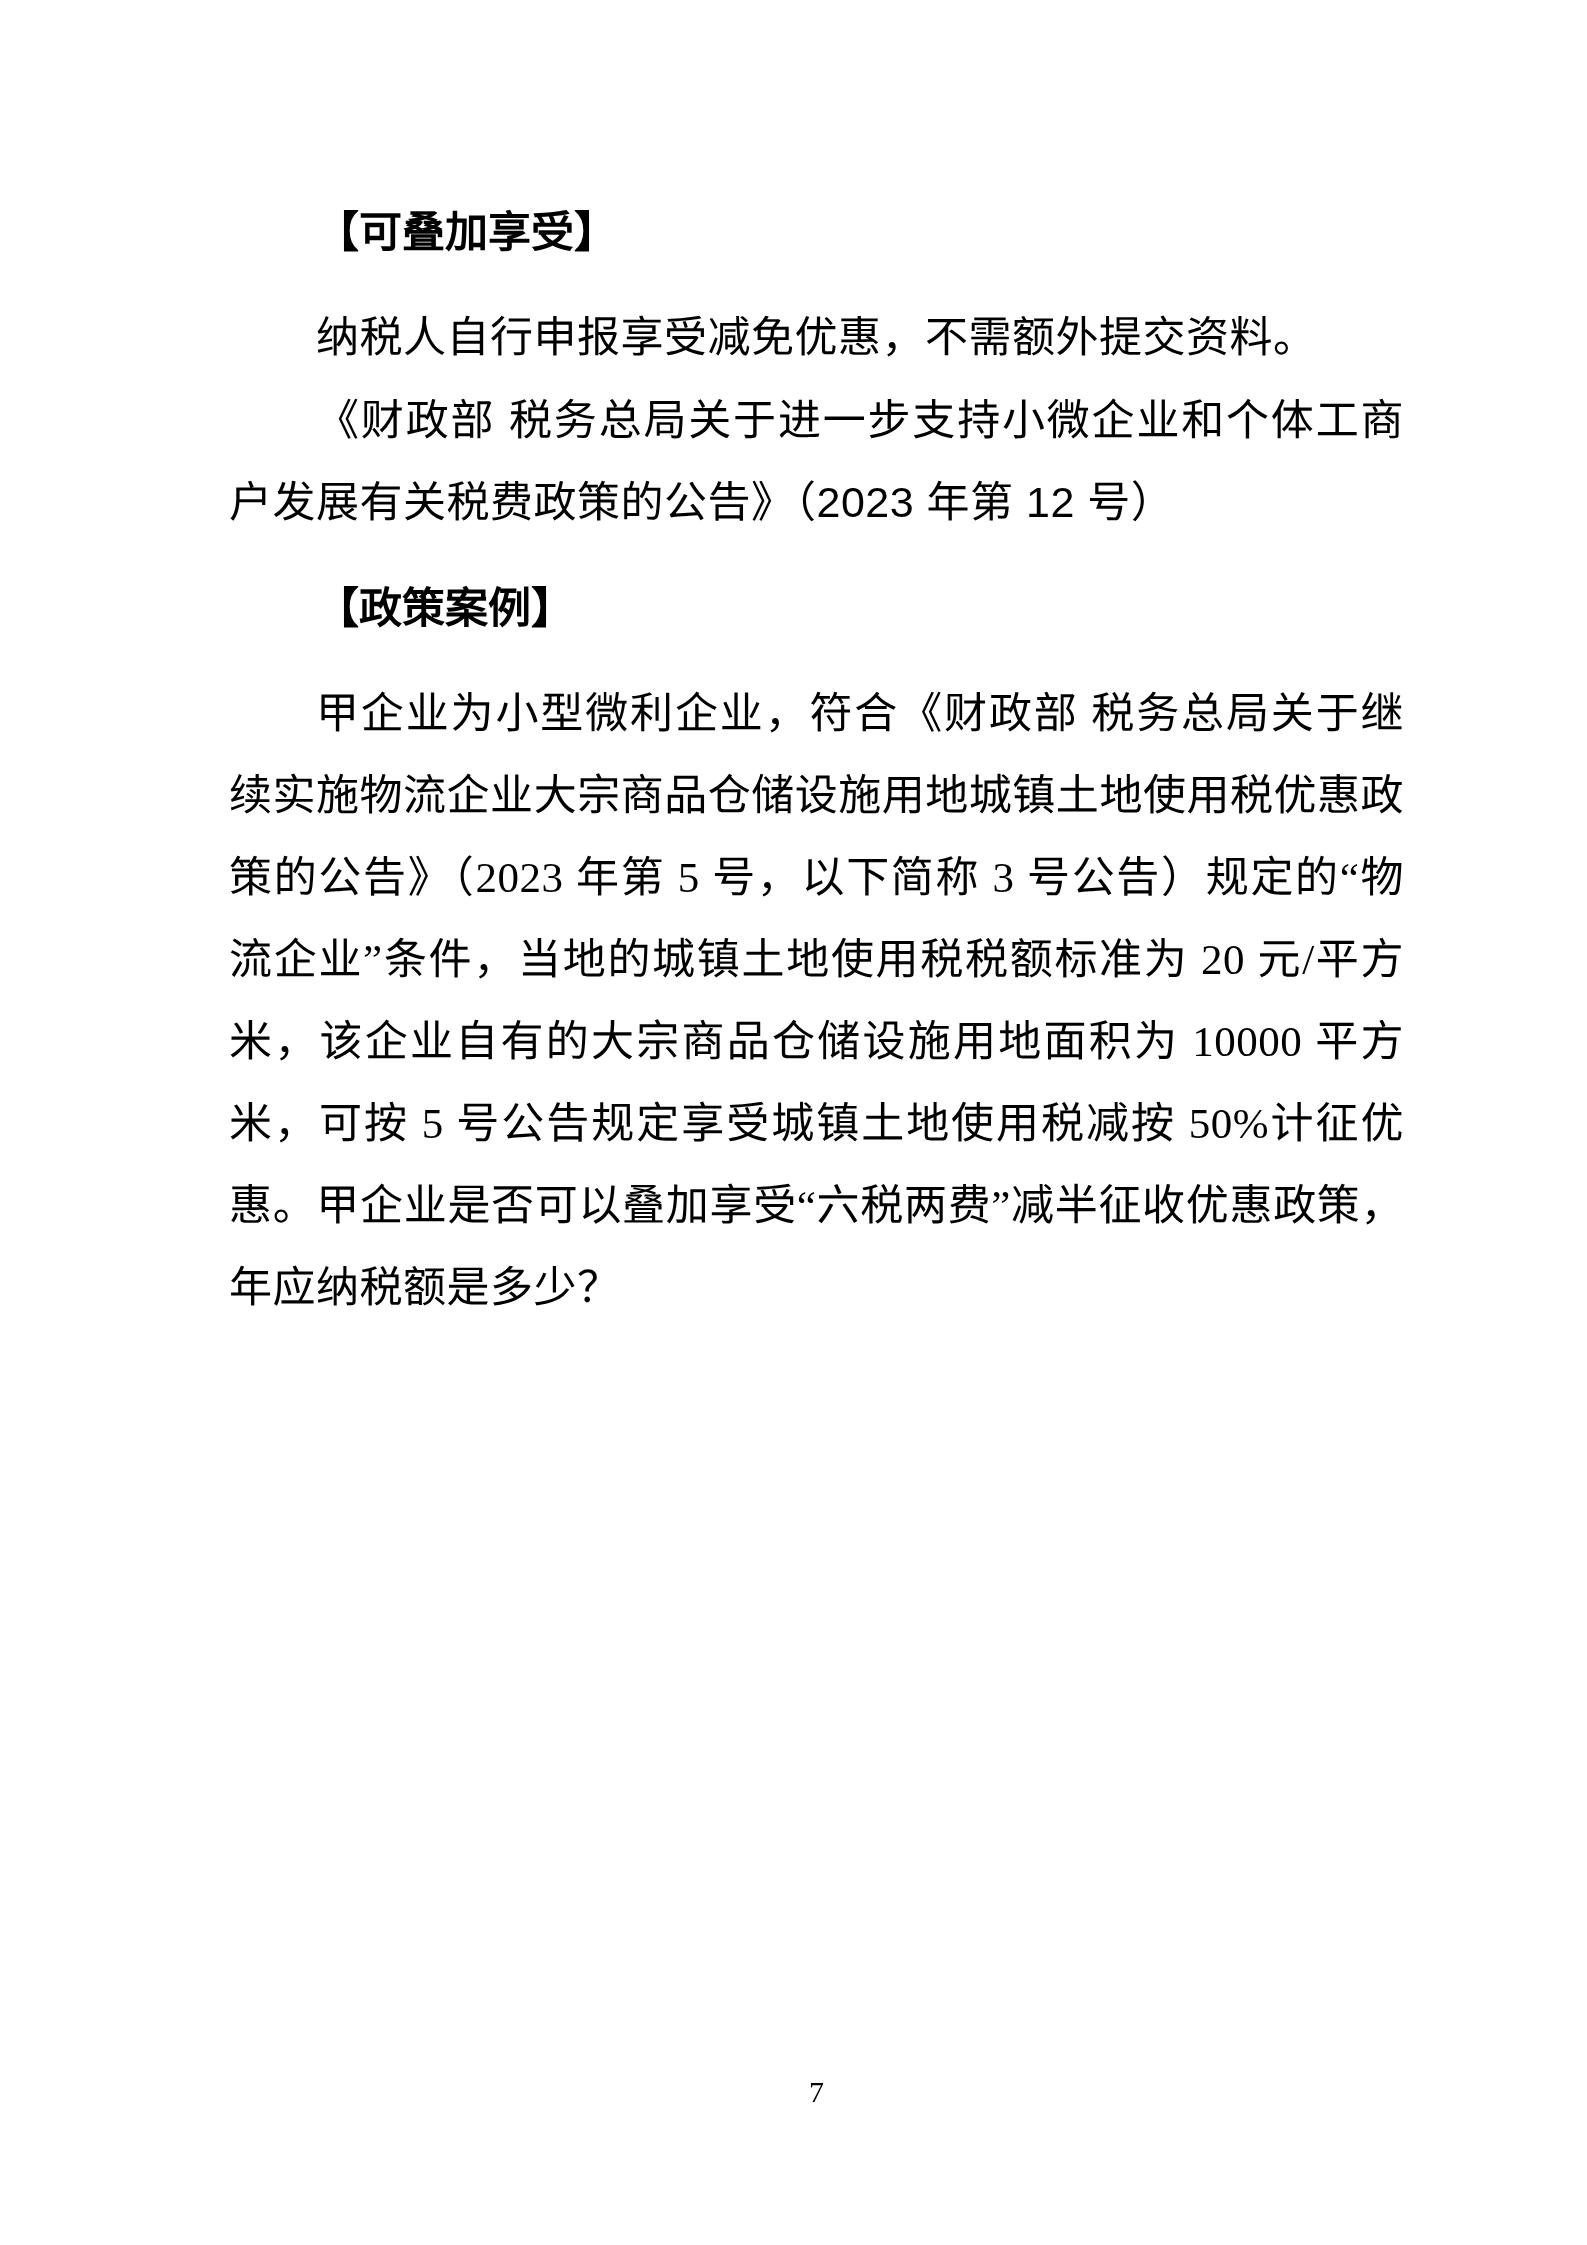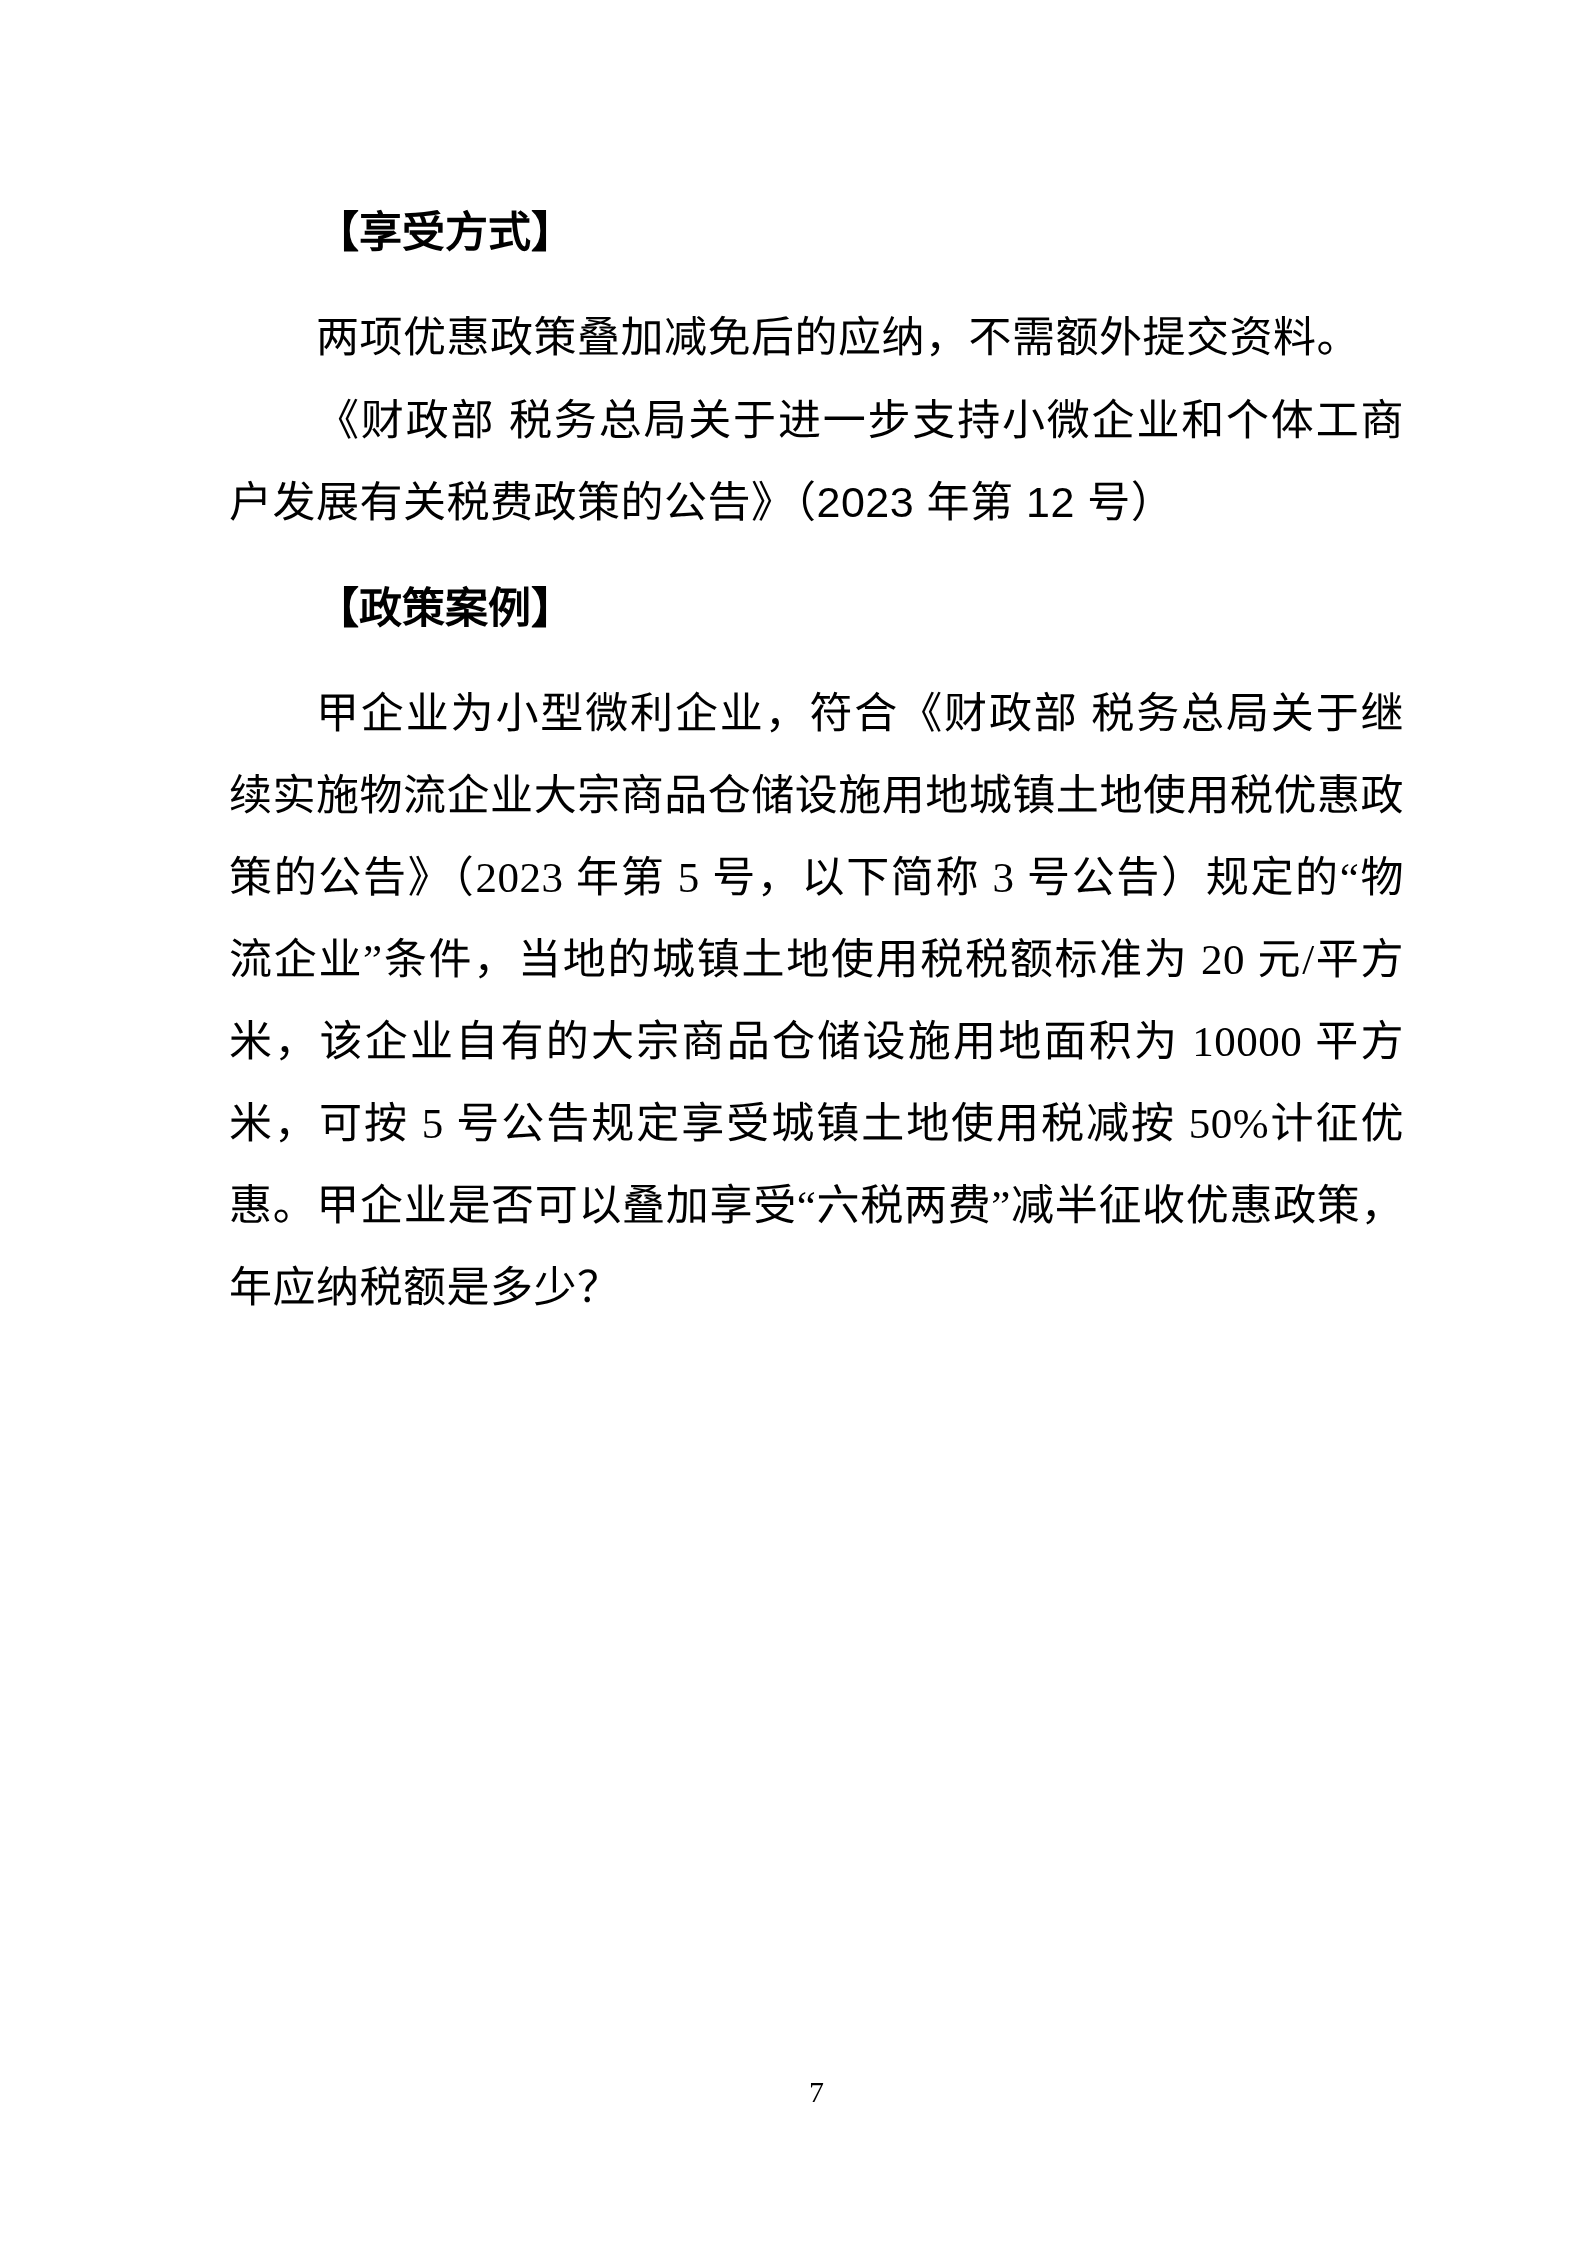--- a/index.html
+++ b/index.html
@@ -65,23 +65,23 @@
     line-height: 64px;
     color: #000000;
   }
 </style>
 </head>
 <body>
 
 <div class="page">
   <div class="content">
 
-    <h2 class="bracket-heading first">【享受方式】</h2>
+    <h2 class="bracket-heading first">【可叠加享受】</h2>
 
-    <p class="body-para">两项优惠政策叠加减免后的应纳，不需额外提交资料。</p>
+    <p class="body-para">纳税人自行申报享受减免优惠，不需额外提交资料。</p>
 
 
     <p class="citation-para">《财政部 税务总局关于进一步支持小微企业和个体工商户发展有关税费政策的公告》（2023 年第 12 号）</p>
 
     <h2 class="bracket-heading">【政策案例】</h2>
 
     <p class="body-para">甲企业为小型微利企业，符合《财政部 税务总局关于继续实施物流企业大宗商品仓储设施用地城镇土地使用税优惠政策的公告》（2023 年第 5 号，以下简称 3 号公告）规定的“物流企业”条件，当地的城镇土地使用税税额标准为 20 元/平方米，该企业自有的大宗商品仓储设施用地面积为 10000 平方米，可按 5 号公告规定享受城镇土地使用税减按 50%计征优惠。甲企业是否可以叠加享受“六税两费”减半征收优惠政策，年应纳税额是多少？</p>
 
 
   </div>

